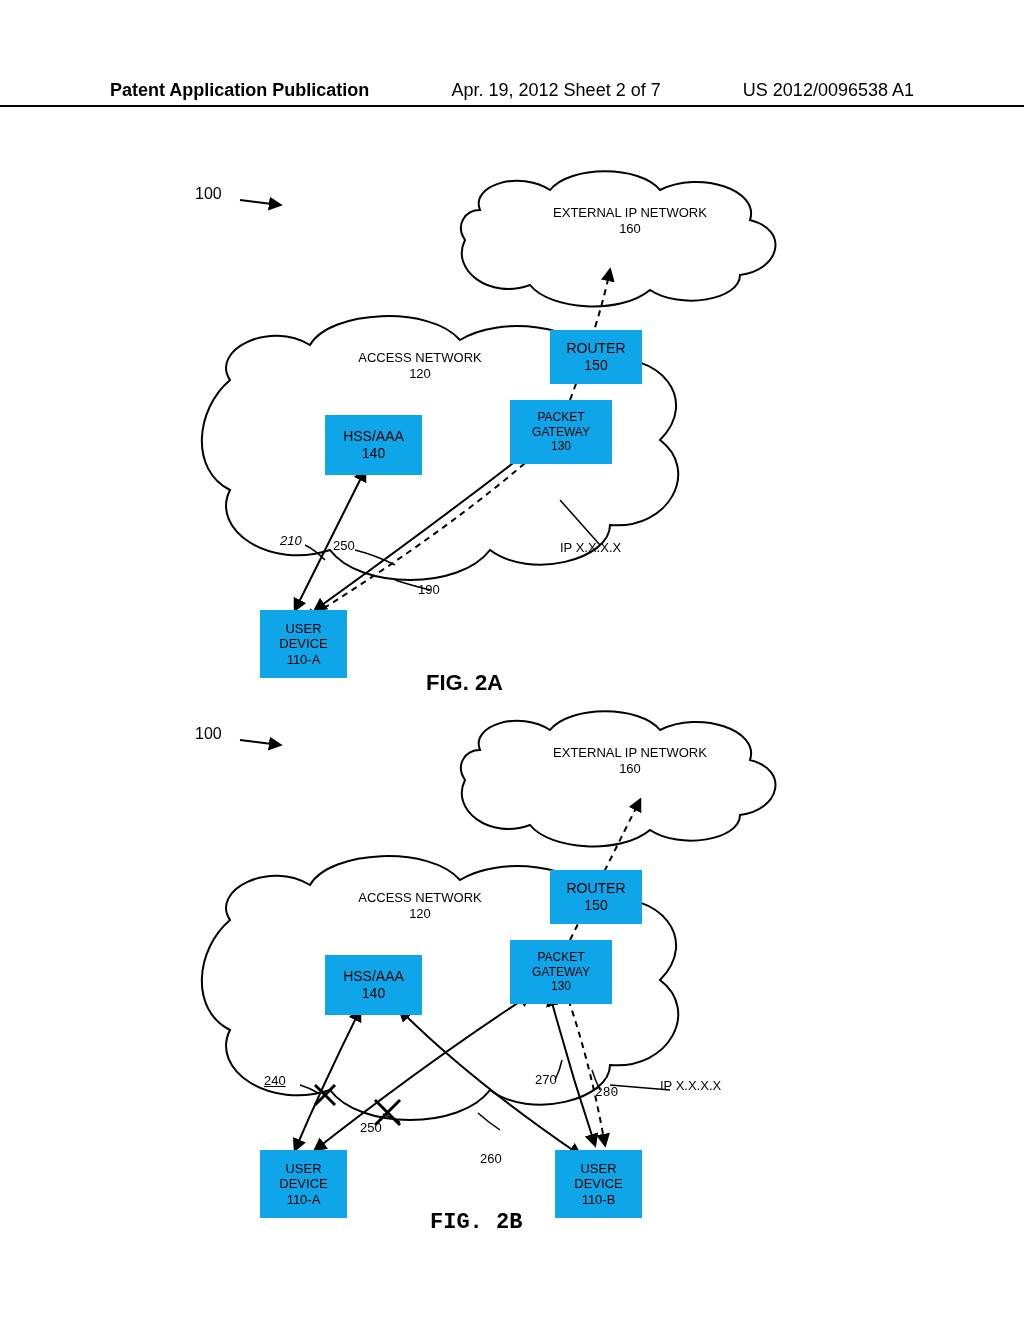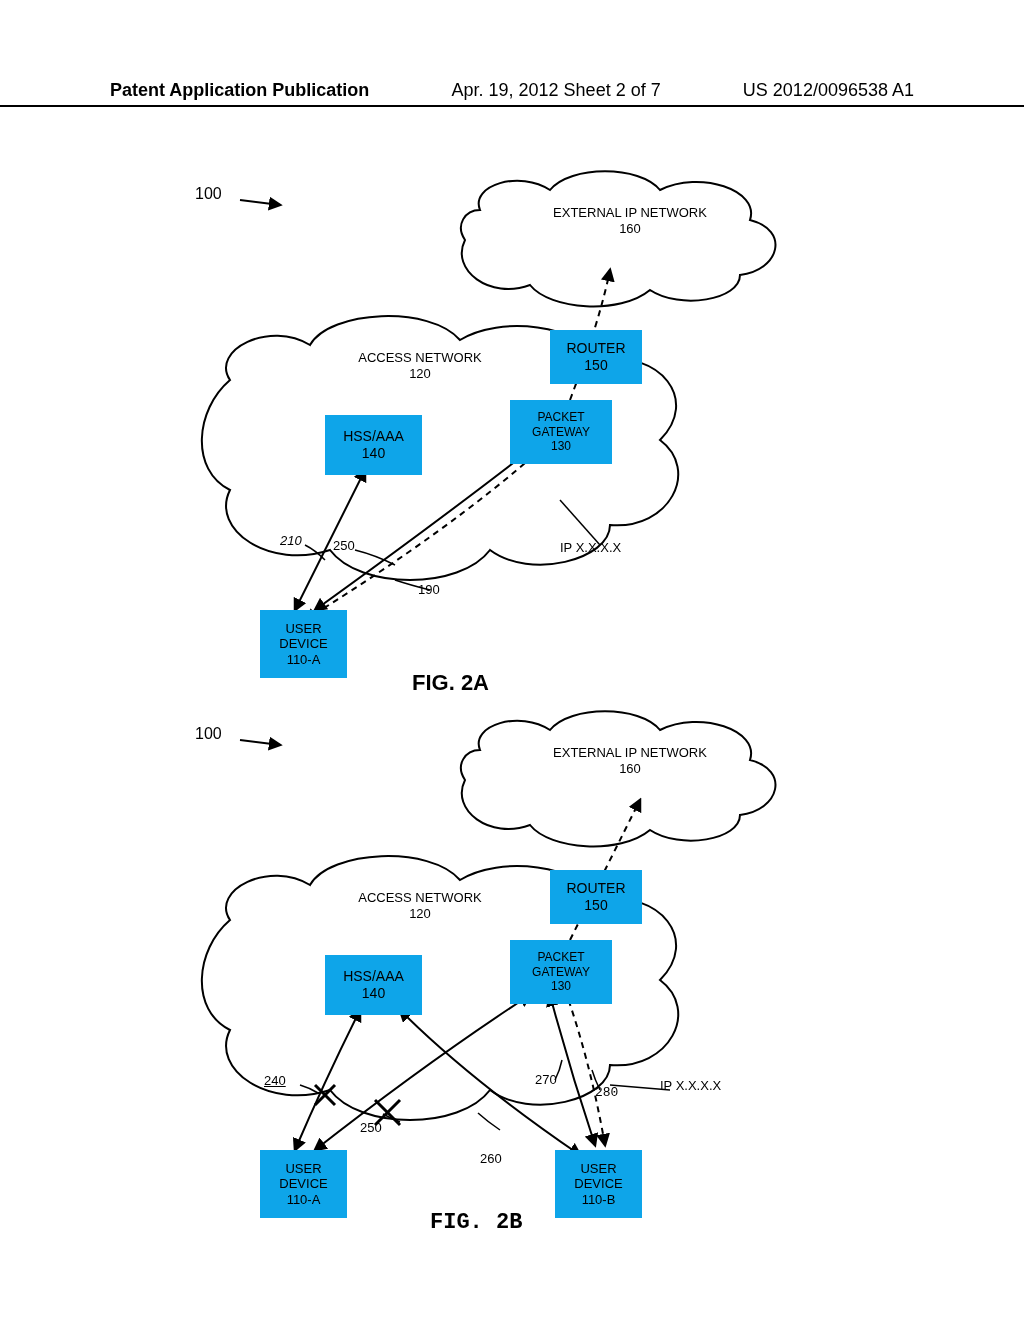--- a/index.html
+++ b/index.html
@@ -219,21 +219,21 @@
       <span>DEVICE</span>
       <span>110-A</span>
     </div>
 
     <div class="label" style="left:460px; top:390px;">IP X.X.X.X</div>
 
     <div class="label" style="left:180px; top:383px;font-style:italic;">210</div>
     <div class="label" style="left:233px; top:388px;">250</div>
     <div class="label" style="left:318px; top:432px;">190</div>
 
-    <div class="figcap" style="left:312px; top:520px;">FIG. 2A</div>
+    <div class="figcap" style="left:326px; top:520px;">FIG. 2A</div>
 
     <div class="ref100" style="left:95px; top:575px;">100</div>
 
     <div class="label" style="left:430px; top:595px; width:200px;">
       <span>EXTERNAL IP NETWORK</span><br>
       <span>160</span>
     </div>
 
     <div class="label" style="left:230px; top:740px; width:180px;">
       <span>ACCESS NETWORK</span><br>

